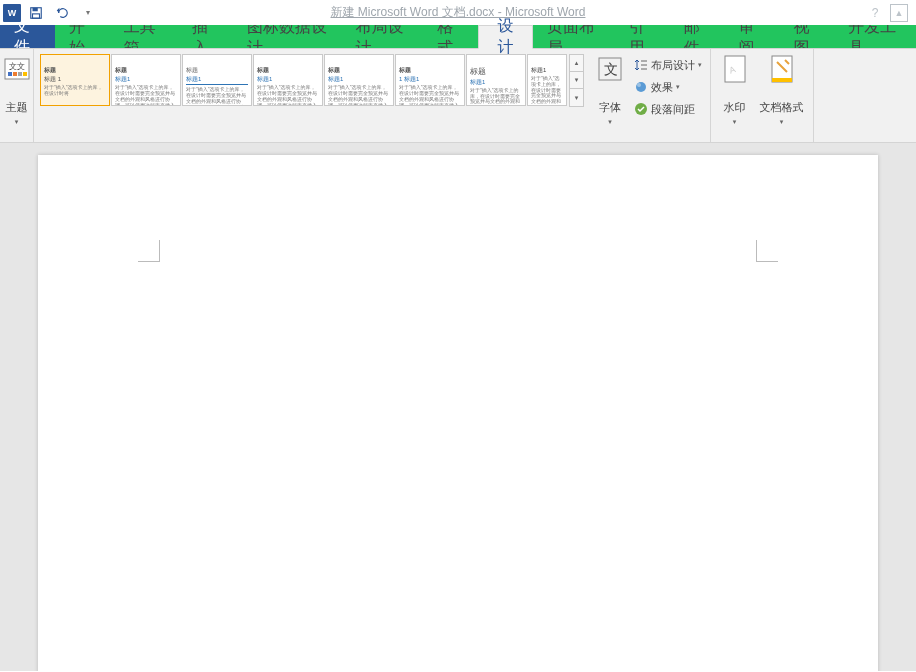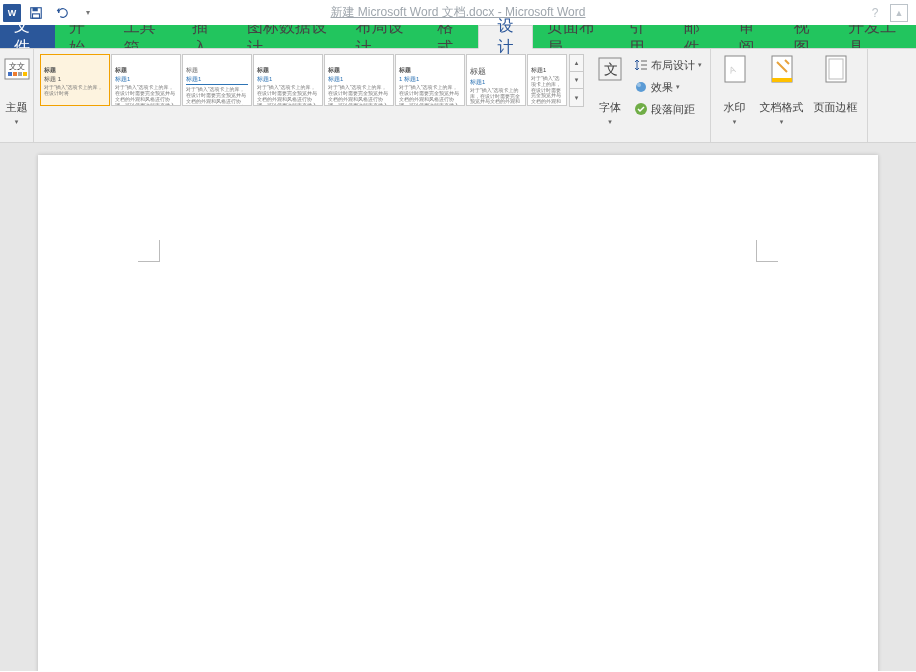--- a/index.html
+++ b/index.html
@@ -245,29 +245,20 @@
       <div class="big-vert">
         <div class="ico">
           <svg width="26" height="30" viewBox="0 0 26 30">
               <rect x="3" y="2" width="20" height="26" fill="#fff" stroke="#888"></rect>
               <path d="M8 8 L18 18 M16 6 L20 10" stroke="#e8a33d" stroke-width="2"></path>
               <rect x="3" y="24" width="20" height="4" fill="#ffc000"></rect>
             </svg>
         </div>
         <div class="lbl"><span>文档格式</span><br><span class="drop-caret">▾</span></div>
       </div>
-      <div class="big-vert">
-        <div class="ico">
-          <svg width="26" height="30" viewBox="0 0 26 30">
-              <rect x="3" y="2" width="20" height="26" fill="#fff" stroke="#888"></rect>
-              <rect x="6" y="5" width="14" height="20" fill="none" stroke="#bbb"></rect>
-            </svg>
-        </div>
-        <div class="lbl">页面边框</div>
-      </div>
     </div>
   </div>
 </div>
 
 <div class="doc-area">
   <div class="page">
     <div class="corn tl"></div>
     <div class="corn tr"></div>
   </div>
 </div>

